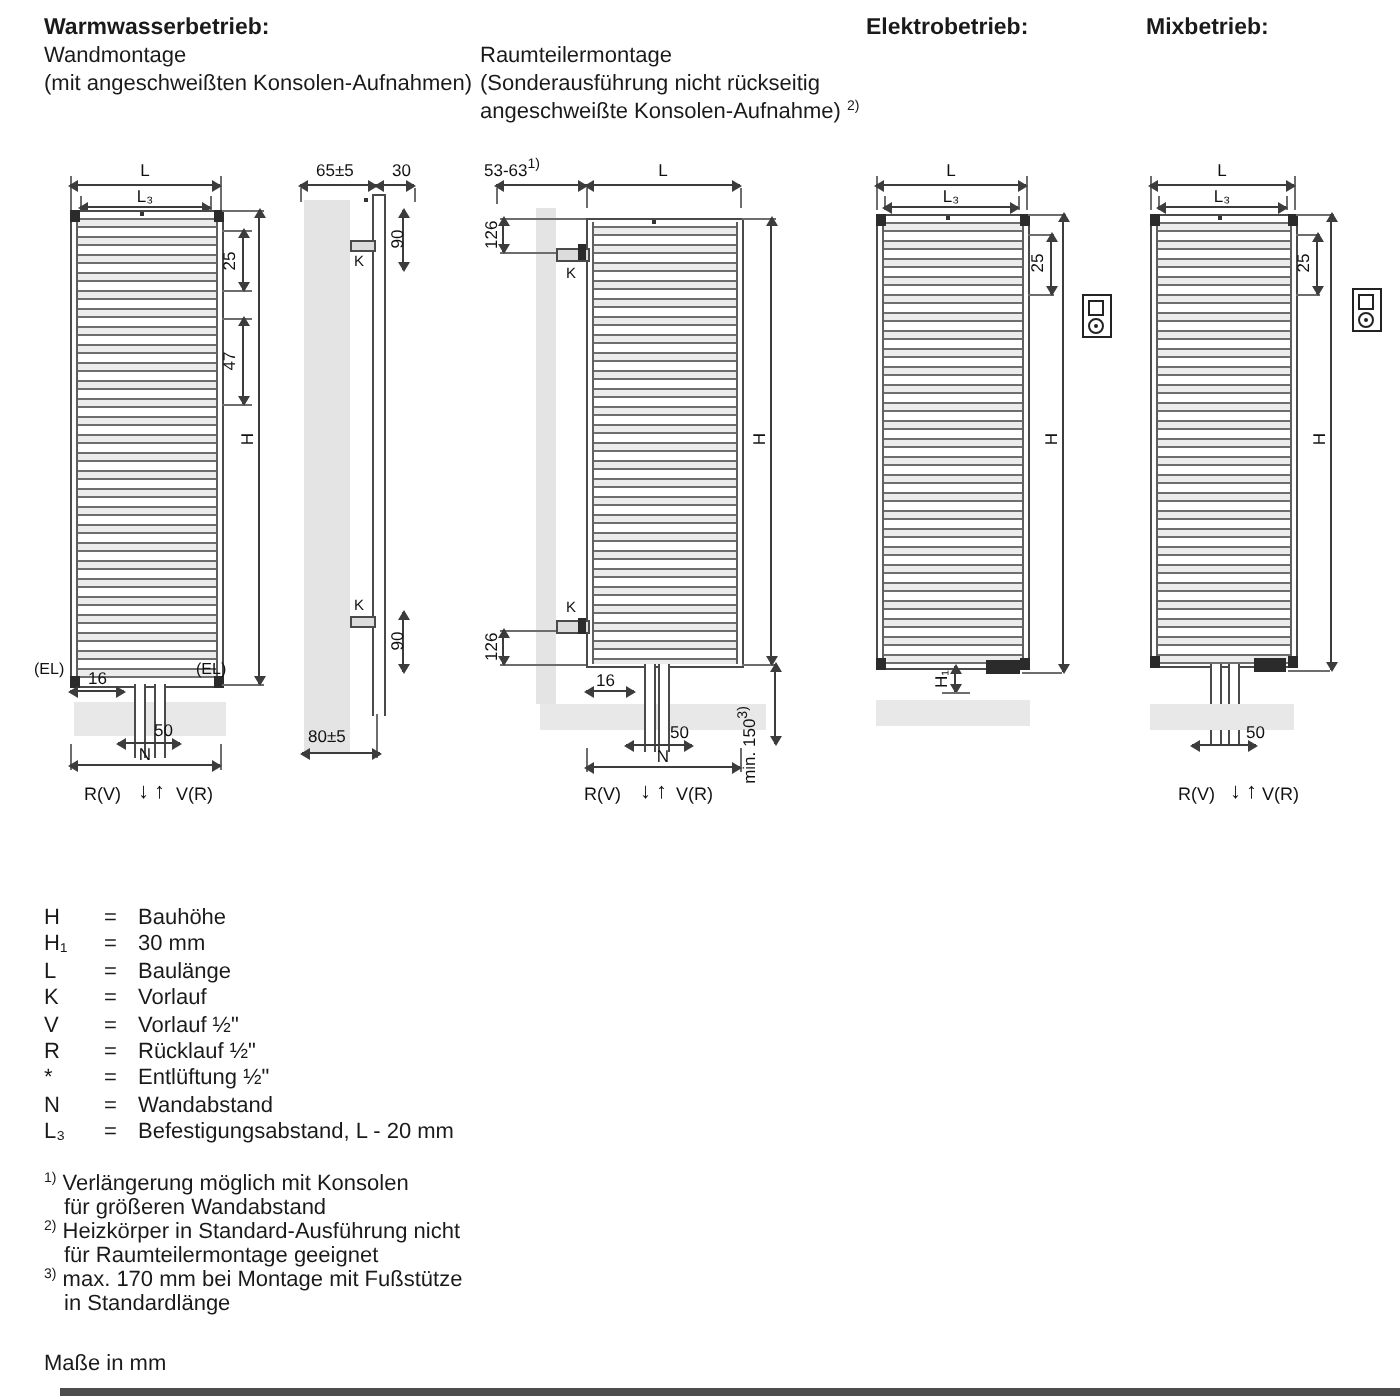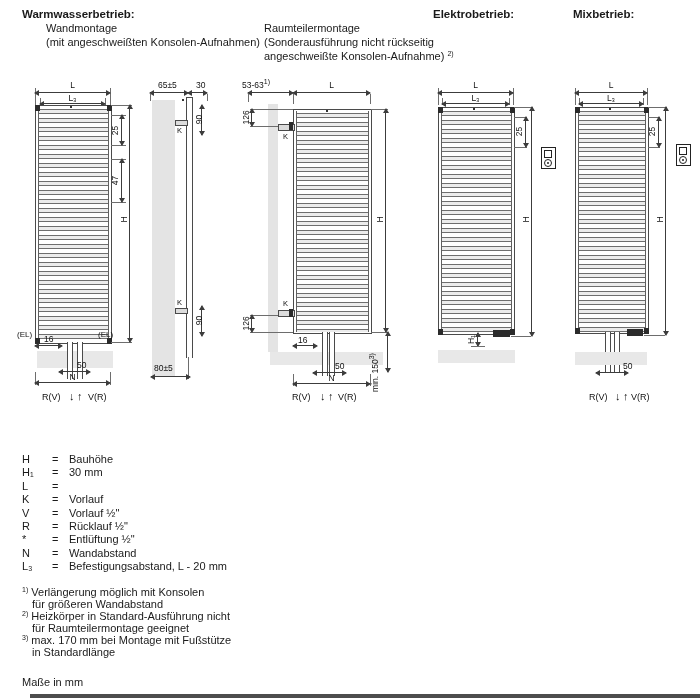--- a/index.html
+++ b/index.html
@@ -1,20 +1,20 @@
 <!DOCTYPE html>
 <html><head>
 <meta charset="utf-8">
 <style>
   html,body{margin:0;padding:0;}
   body{width:700px;height:700px;position:relative;background:#ffffff;
        font-family:"Liberation Sans",sans-serif;color:#1a1a1a;overflow:hidden;}
   .abs{position:absolute;}
   .hd{font-weight:bold;font-size:11.5px;white-space:nowrap;}
-  .sub{font-size:11px;white-space:nowrap;margin-left:24px;}
+  .sub{font-size:11px;white-space:nowrap;}
   .dlabel{position:absolute;font-size:8.5px;white-space:nowrap;color:#111;}
   .dlabel2{position:absolute;font-size:9px;white-space:nowrap;color:#111;}
   .cent{text-align:center;}
   .vlabel{position:absolute;font-size:8.5px;white-space:nowrap;color:#111;
           transform:rotate(-90deg);transform-origin:center center;text-align:center;}
   .dimh{position:absolute;height:0;border-top:1px solid #3c3c3c;}
   .dimh::before{content:"";position:absolute;left:-1px;top:-3px;width:0;height:0;
      border:3px solid transparent;border-left:0;border-right:5px solid #3c3c3c;}
   .dimh::after{content:"";position:absolute;right:-1px;top:-3px;width:0;height:0;
      border:3px solid transparent;border-right:0;border-left:5px solid #3c3c3c;}
@@ -276,20 +276,21 @@
       <span class="ltext">Bauhöhe</span>
     </div>
   <div class="lrow">
       <span class="lsym">H₁</span>
       <span class="leq">=</span>
       <span class="ltext">30 mm</span>
     </div>
   <div class="lrow">
       <span class="lsym">L</span>
       <span class="leq">=</span>
+      <span class="ltext">Baulänge</span>
     </div>
   <div class="lrow">
       <span class="lsym">K</span>
       <span class="leq">=</span>
       <span class="ltext">Vorlauf</span>
     </div>
   <div class="lrow">
       <span class="lsym">V</span>
       <span class="leq">=</span>
       <span class="ltext">Vorlauf ½"</span>

